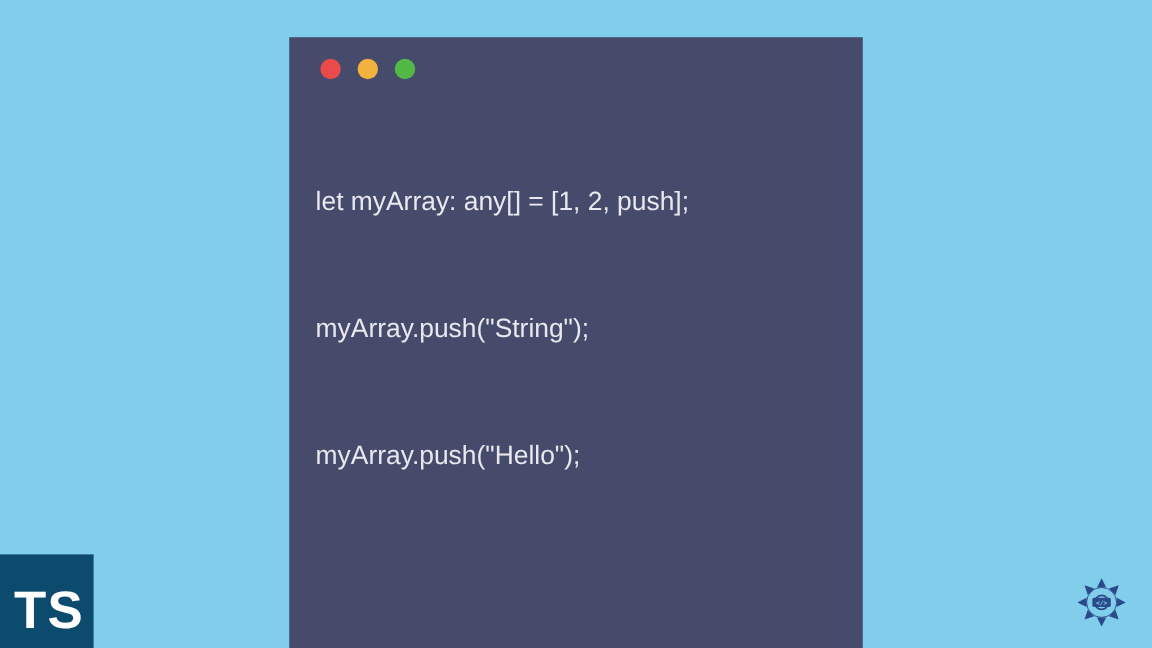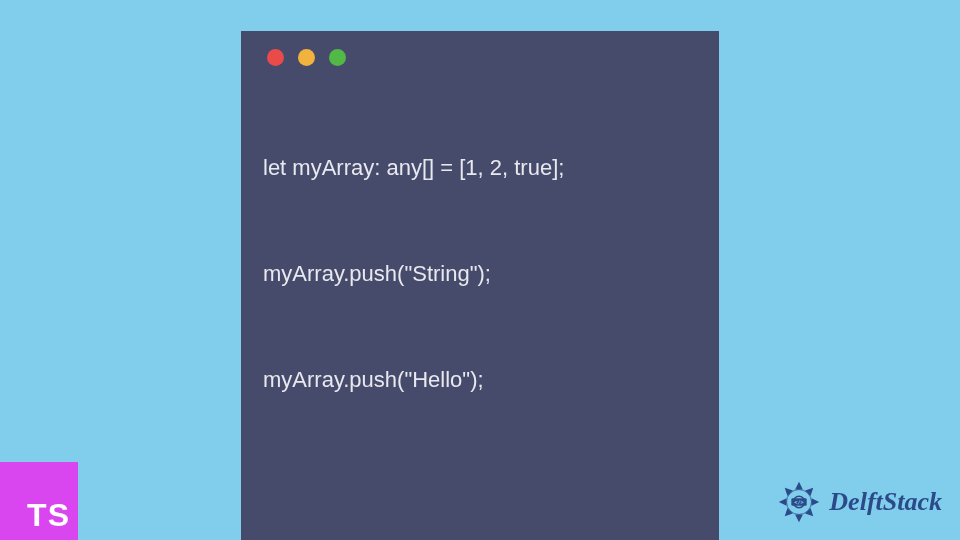--- a/index.html
+++ b/index.html
@@ -39,24 +39,24 @@
     line-height: 1.6;
     font-family: Arial, Helvetica, sans-serif;
     white-space: pre;
   }
   .ts-badge {
     position: absolute;
     left: 0;
     bottom: 0;
     width: 78px;
     height: 78px;
-    background: #d946ef;
+    background: #0c4a6e;
     color: #fff;
     font-weight: 700;
-    font-size: 32px;
+    font-size: 44px;
     display: flex;
     align-items: flex-end;
     justify-content: flex-end;
     padding: 6px 8px;
     letter-spacing: 1px;
   }
   .brand {
     position: absolute;
     right: 18px;
     bottom: 14px;
@@ -79,21 +79,21 @@
 </head>
 <body>
 
 <div class="code-window">
   <div class="titlebar">
     <div class="dot red"></div>
     <div class="dot yellow"></div>
     <div class="dot green"></div>
   </div>
   <div class="code">
-    <div>let myArray: any[] = [1, 2, true];</div>
+    <div>let myArray: any[] = [1, 2, push];</div>
     <div>myArray.push("String");</div>
     <div>myArray.push("Hello");</div>
     
     
     
   </div>
 </div>
 
 <div class="ts-badge">
   <span>TS</span>
@@ -113,14 +113,13 @@
           <path d="M0,-42 L8,-26 L-8,-26 Z" transform="rotate(225)"></path>
           <path d="M0,-42 L8,-26 L-8,-26 Z" transform="rotate(270)"></path>
           <path d="M0,-42 L8,-26 L-8,-26 Z" transform="rotate(315)"></path>
         </g>
         <circle r="26" fill="none" stroke="#2a4a8a" stroke-width="1.5"></circle>
         <rect x="-16" y="-8" width="32" height="16" rx="3" fill="#2a4a8a"></rect>
         <text x="0" y="5" text-anchor="middle" fill="#81cdec" font-size="11" font-family="monospace" font-weight="bold">&lt;/&gt;</text>
       </g>
     </g>
   </svg>
-  <span class="brand-text">DelftStack</span>
 </div>
 
 </body></html>

